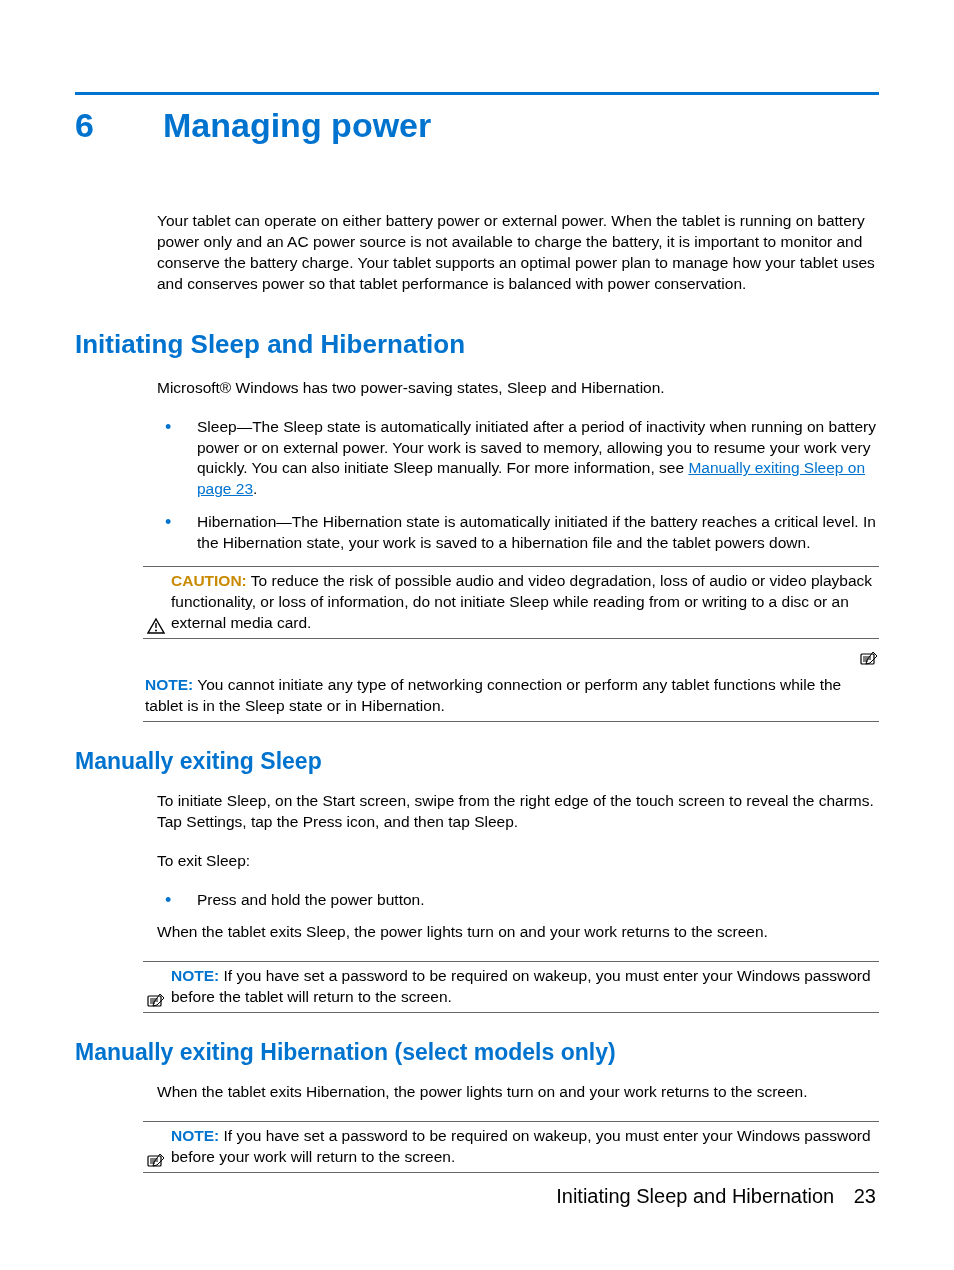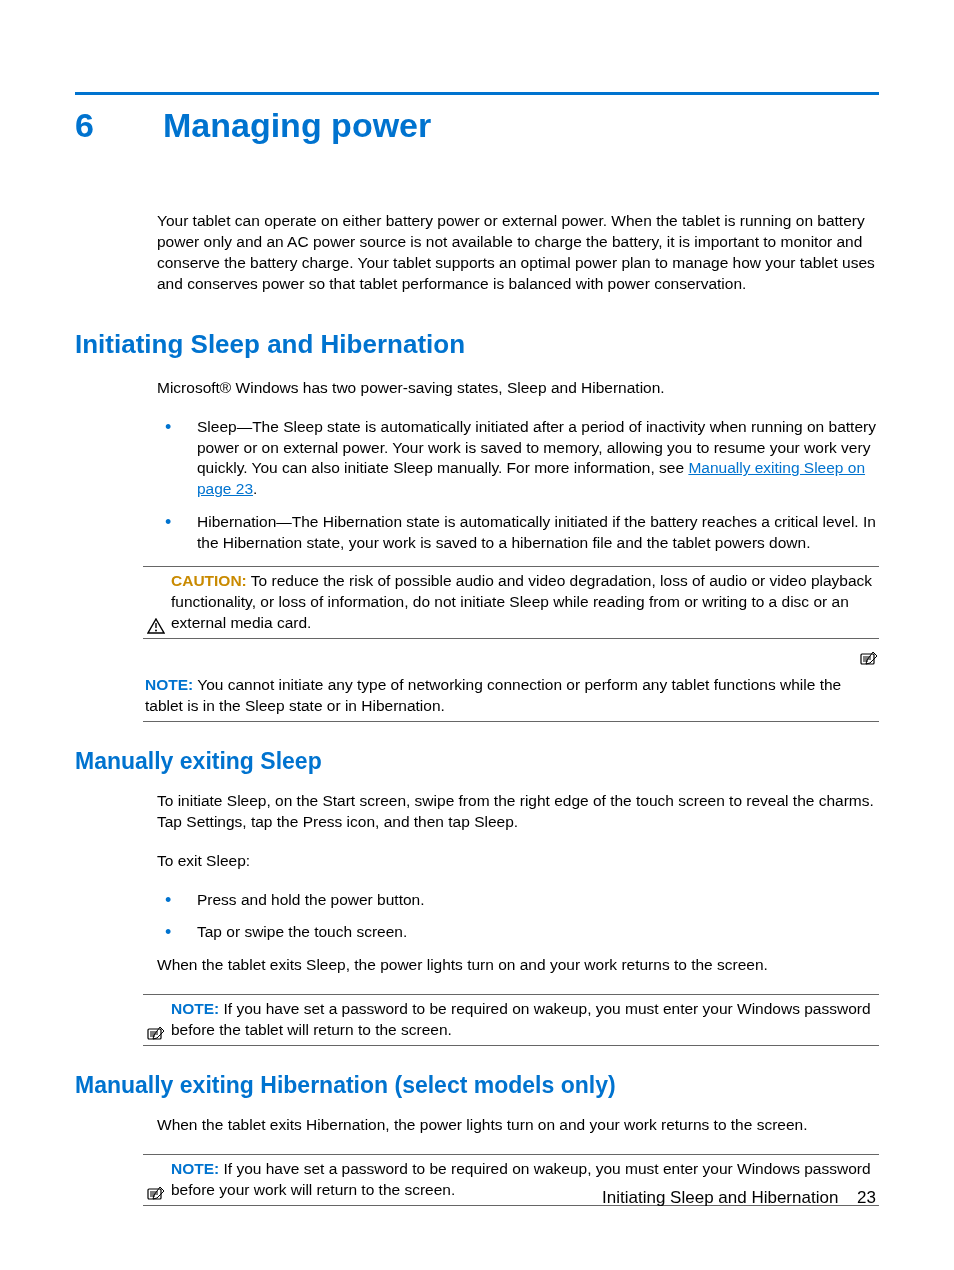--- a/index.html
+++ b/index.html
@@ -84,21 +84,21 @@
     padding-top: 1px;
   }
   .callout-body { flex: 1; padding-left: 2px; }
   .callout-label-caution { font-weight: bold; color: #c98a00; }
   .callout-label-note { font-weight: bold; color: #0073cf; }
   .bold { font-weight: normal; }
   .footer {
     position: absolute;
     bottom: 60px;
     right: 78px;
-    font-size: 17px;
+    font-size: 20px;
   }
   .footer-page { margin-left: 14px; }
   svg.icon { display: block; }
 </style>
 </head>
 <body>
 
 <hr class="chapter-rule">
 <div class="chapter-header">
   <span class="chapter-num">6</span>
@@ -145,21 +145,20 @@
   </div>
 </div>
 
 <h3 class="subsection">Manually exiting Sleep</h3>
 <p class="body-text">
   <span>To initiate Sleep, on the Start screen, swipe from the right edge of the touch screen to reveal the charms. Tap </span><span class="bold">Settings</span><span>, tap the </span><span class="bold">Press</span><span> icon, and then tap </span><span class="bold">Sleep</span><span>.</span>
 </p>
 <p class="body-text">To exit Sleep:</p>
 <ul class="doc-list">
   <li>Press and hold the power button.</li>
-  <li>Tap or swipe the touch screen.</li>
 </ul>
 <p class="body-text">When the tablet exits Sleep, the power lights turn on and your work returns to the screen.</p>
 
 <div class="callout">
   <span class="callout-icon">
     <svg class="icon" width="20" height="16" viewBox="0 0 20 16">
         <rect x="2" y="4" width="13" height="10" rx="1" fill="none" stroke="#000" stroke-width="1.2"></rect>
         <line x1="4" y1="7" x2="12" y2="7" stroke="#000" stroke-width="1"></line>
         <line x1="4" y1="9" x2="12" y2="9" stroke="#000" stroke-width="1"></line>
         <line x1="4" y1="11" x2="9" y2="11" stroke="#000" stroke-width="1"></line>

